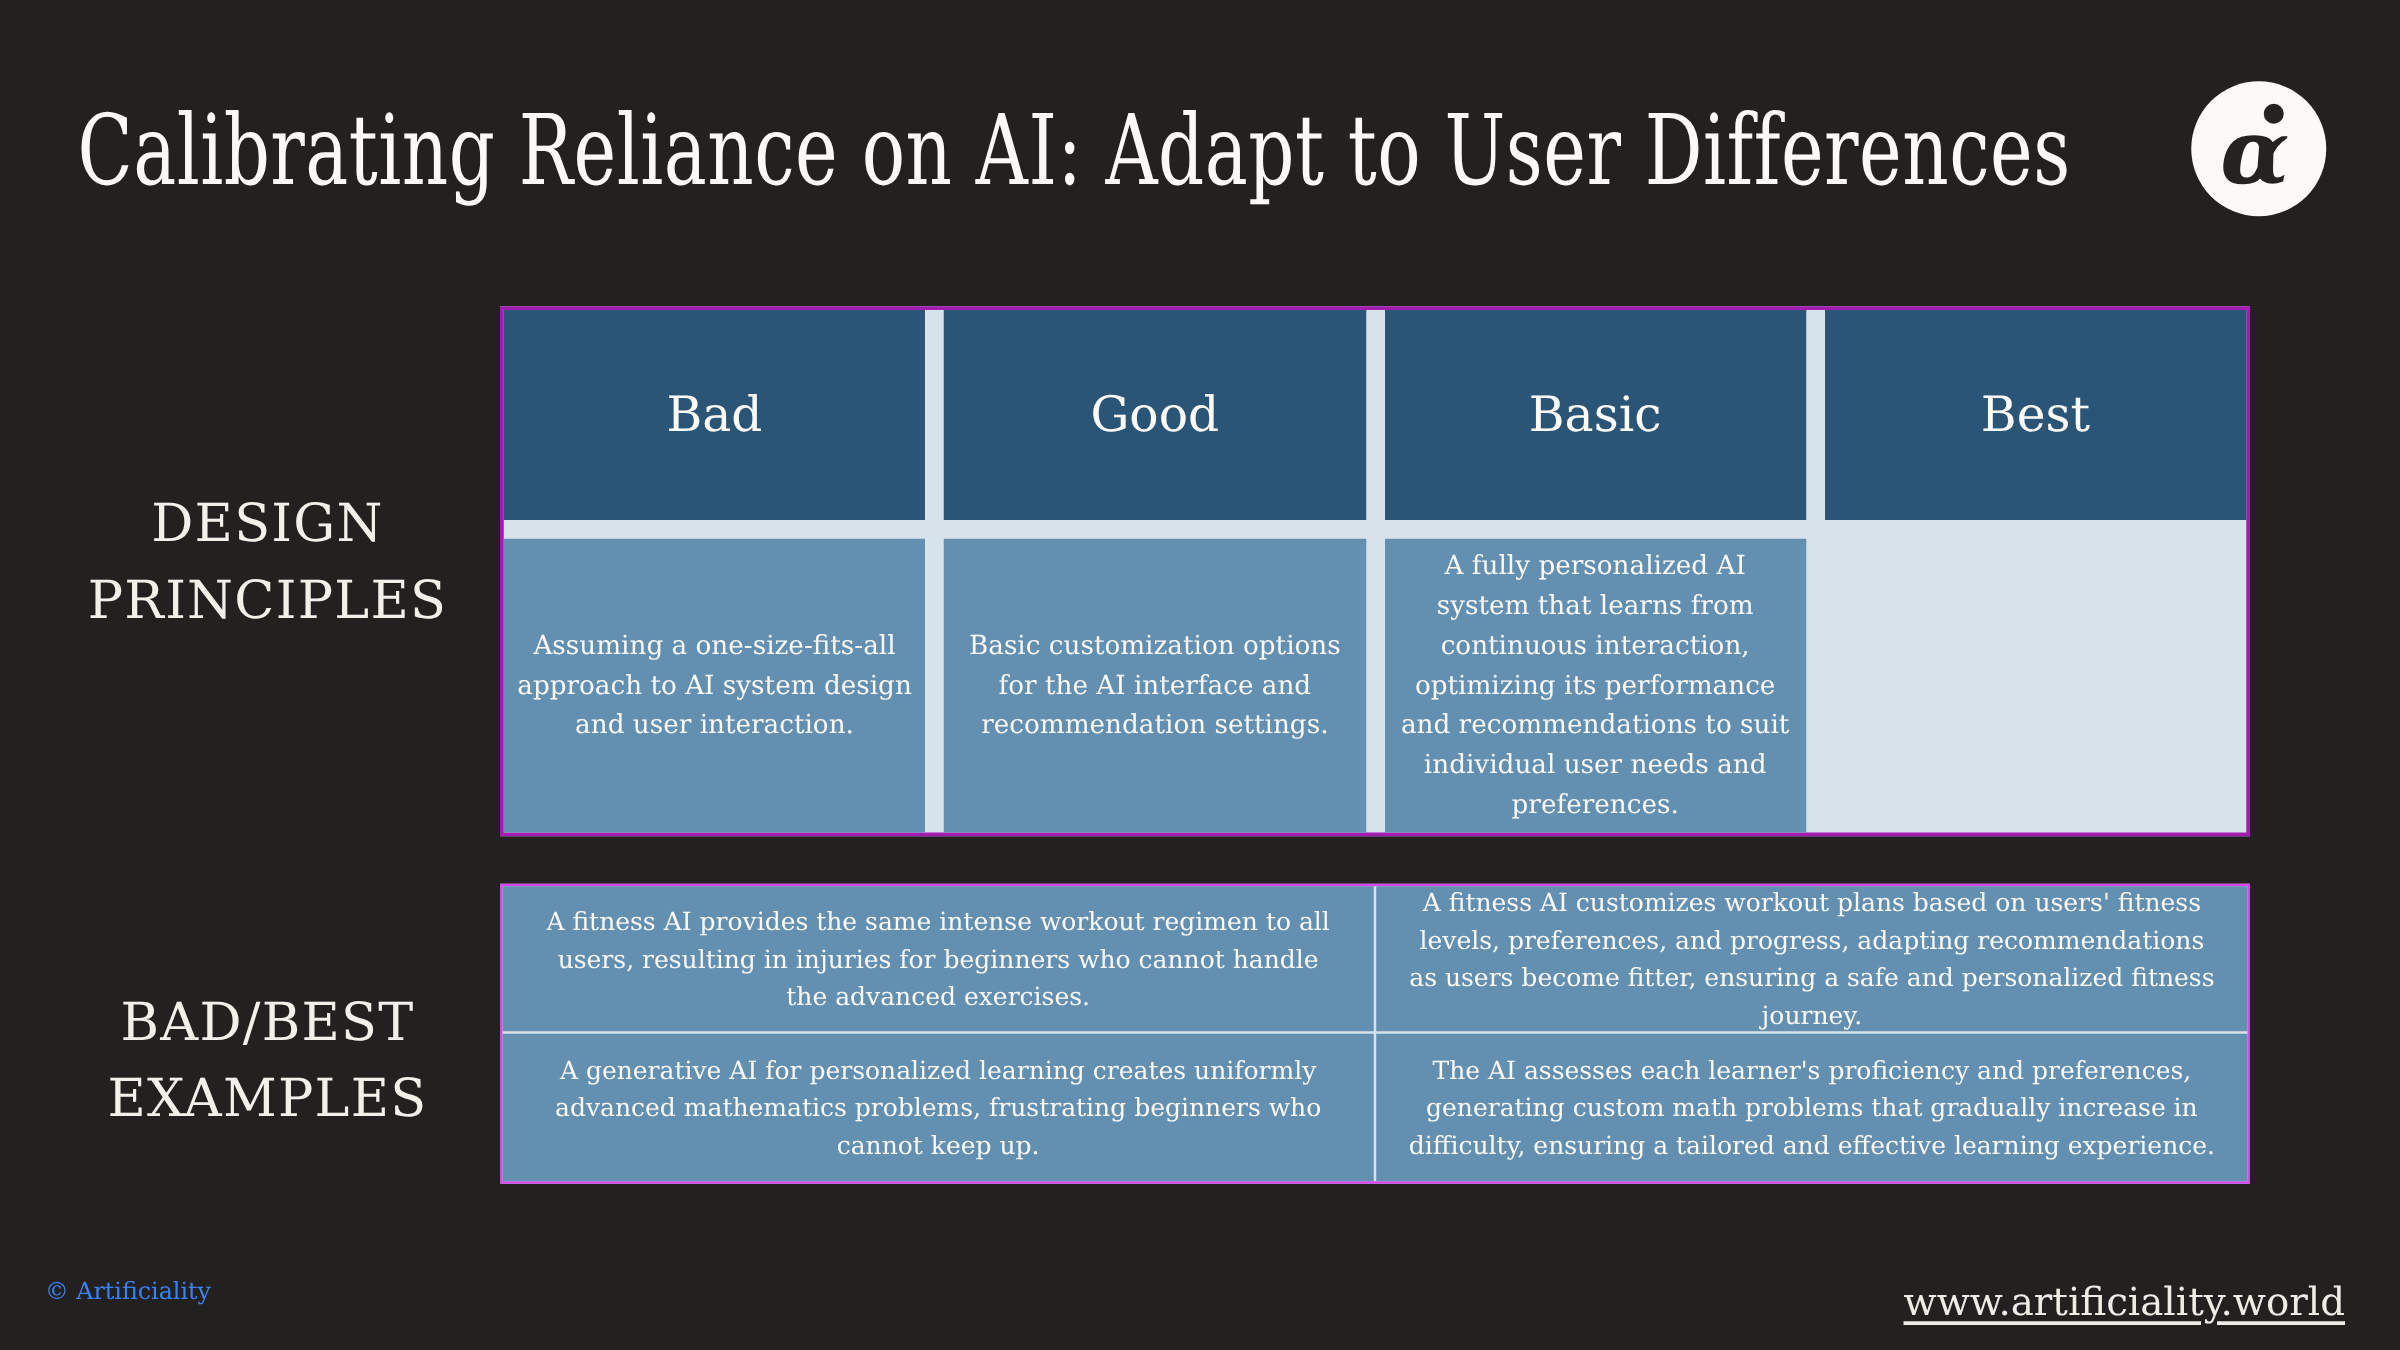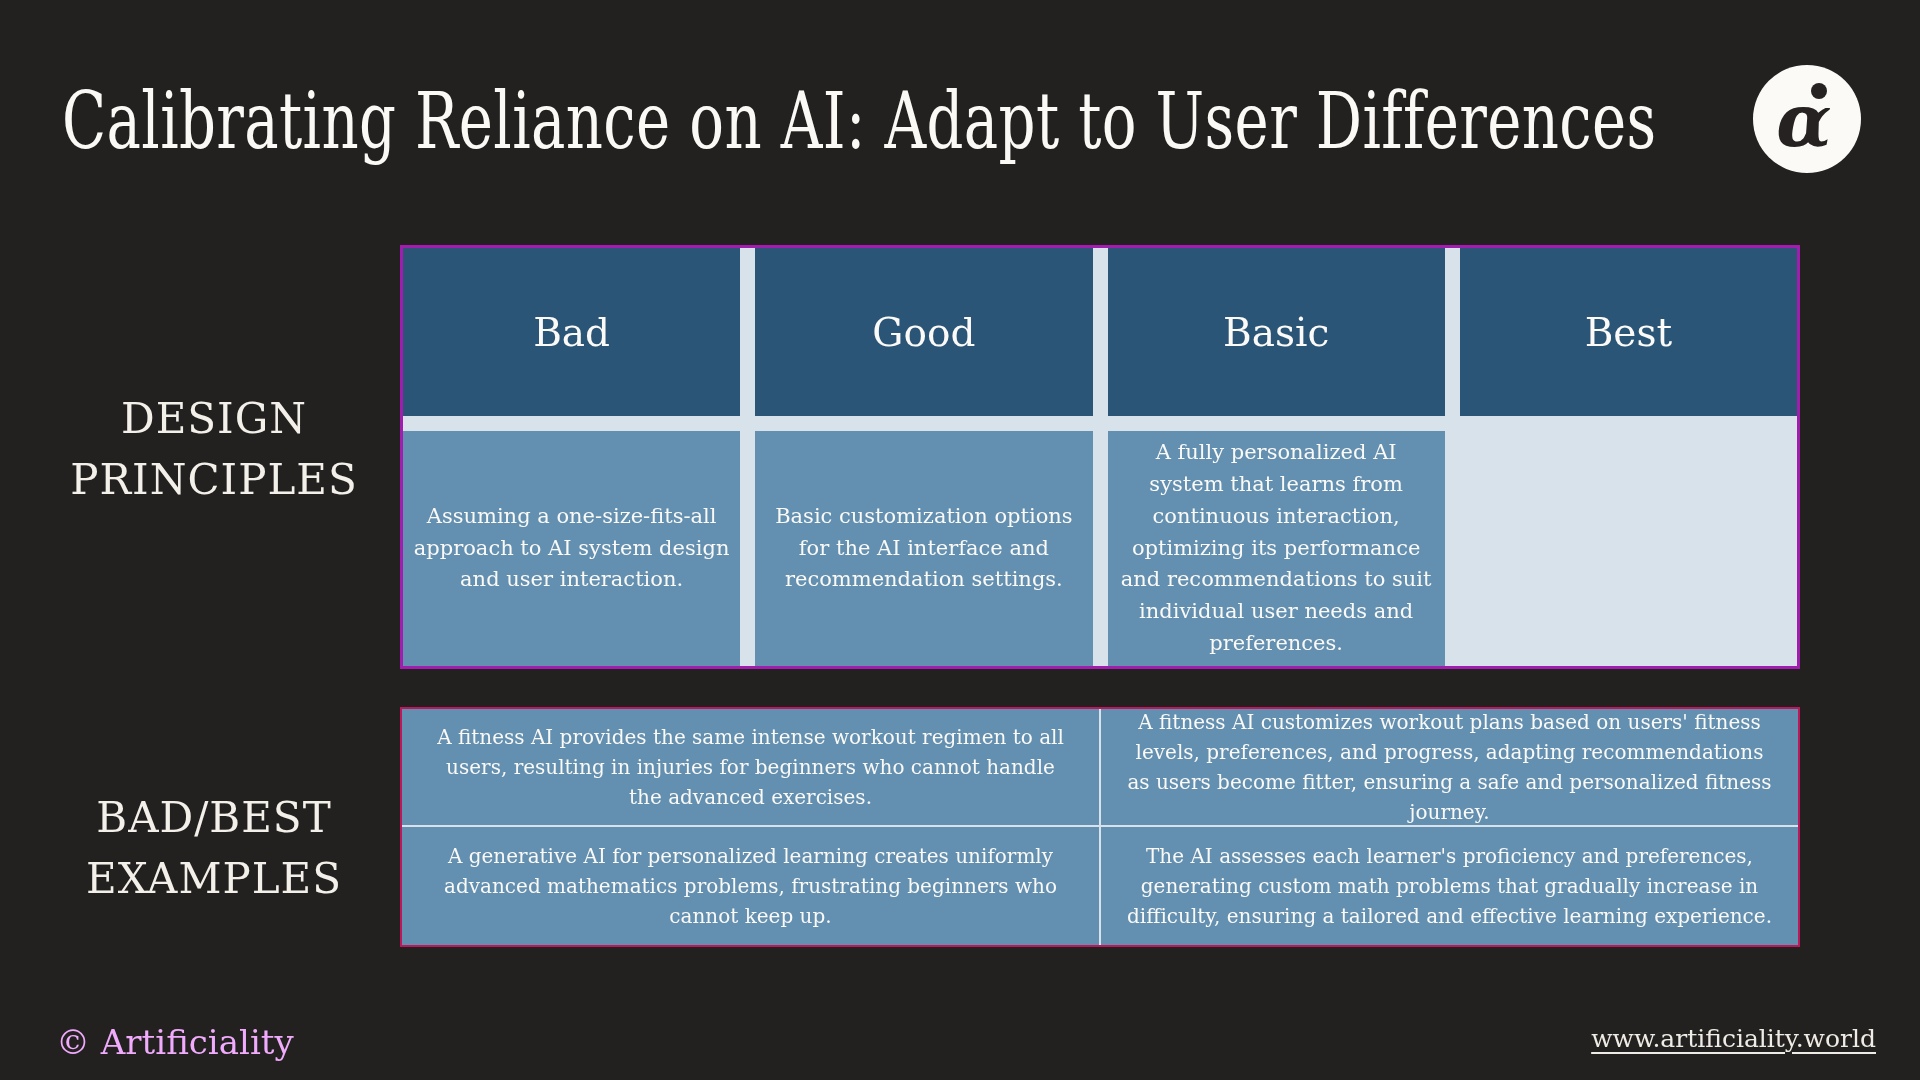--- a/index.html
+++ b/index.html
@@ -77,44 +77,44 @@
   }
 
   .etable {
     position: absolute;
     left: 400px; top: 707px; width: 1400px;
     display: grid;
     grid-template-columns: 1fr 1fr;
     grid-template-rows: 116px 118px;
     gap: 2px;
     background: #d8e2ea;
-    border: 2px solid #be185d;
+    border: 2px solid #d946ef;
   }
   .e-cell {
     background: #6390b1;
     display: flex;
     align-items: center;
     justify-content: center;
     text-align: center;
     padding: 8px 26px;
     font-size: 20px;
     line-height: 1.5;
     color: #fbf9f6;
   }
 
   .footer-left {
     position: absolute;
-    left: 56px; top: 1022px;
-    font-size: 34px;
-    color: #f0abfc;
+    left: 36px; top: 1022px;
+    font-size: 19px;
+    color: #3b82f6;
   }
   .footer-right {
     position: absolute;
     right: 44px; top: 1024px;
-    font-size: 25px;
+    font-size: 31px;
     color: #efece6;
     text-decoration: underline;
     text-underline-offset: 5px;
     margin-left: 47px;
   }
 </style>
 </head>
 <body>
 
 <h1 class="title">Calibrating Reliance on AI: Adapt to User Differences</h1>

